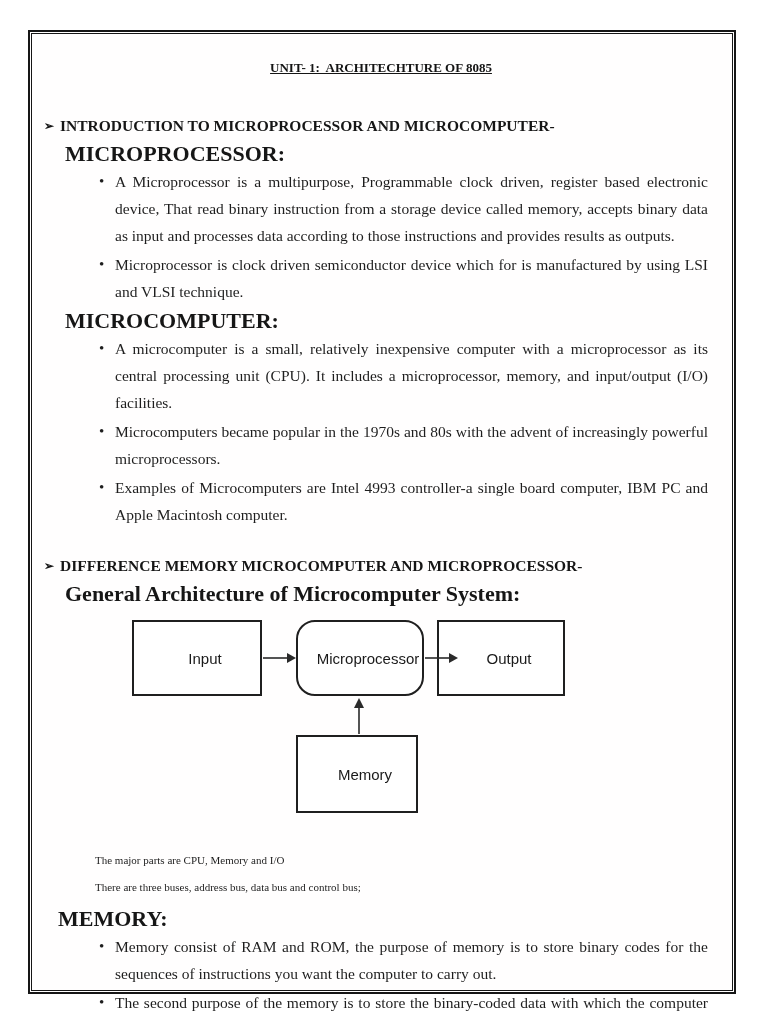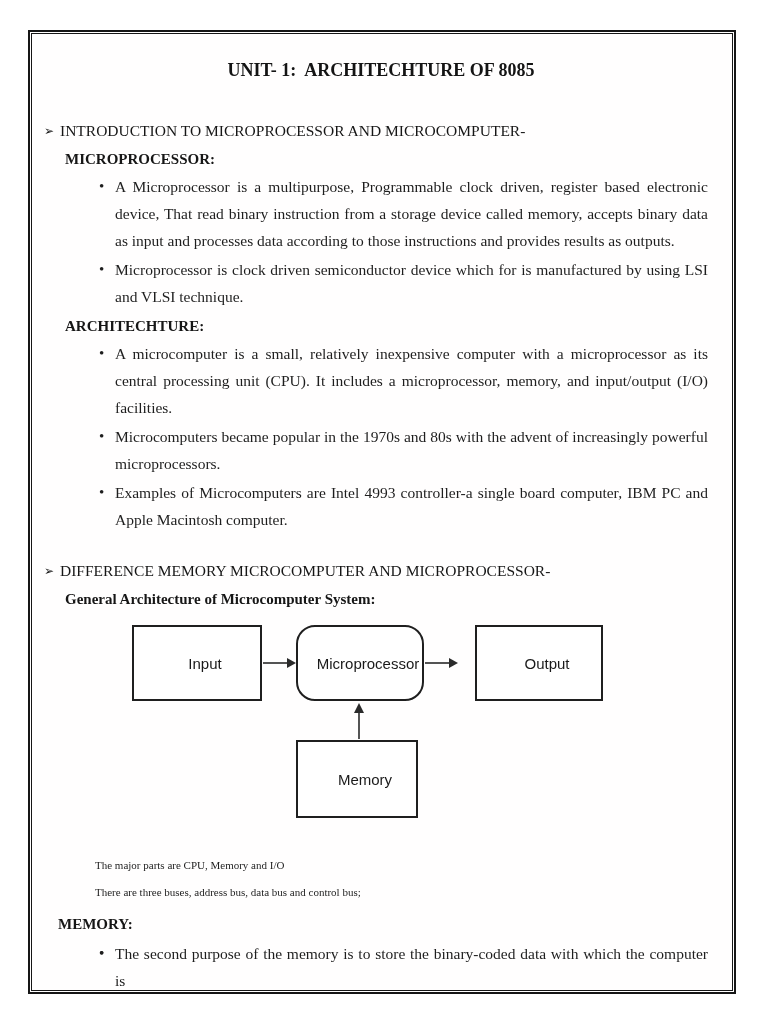--- a/index.html
+++ b/index.html
@@ -21,43 +21,44 @@
   .page-inner {
     position: absolute; inset: 1px;
     border: 1px solid #161616;
   }
   .content {
     padding: 0 24px 0 22px;
   }
   .title {
     margin: 26px 0 0 0;
     text-align: center;
-    font-size: 18px;
+    font-size: 13px;
     font-weight: bold;
+    text-decoration: underline;
     white-space: pre-wrap;
     color: #141414;
   }
   .h-arrow {
     margin-top: 36px;
     margin-left: -10px;
-    font-weight: normal;
+    font-weight: bold;
     font-size: 15.5px;
     line-height: 28px;
     color: #161616;
   }
   .h-arrow.tight { margin-top: 24px; }
   .marker {
     display: inline-block;
     width: 16px;
     font-size: 12px;
     vertical-align: 1px;
   }
   .sub-label {
     font-weight: bold;
-    font-size: 15px;
+    font-size: 22px;
     line-height: 28px;
     margin-left: 11px;
     color: #161616;
   }
   .sub-label.mem { margin-left: 4px; margin-top: 4px; }
   .bullets {
     list-style: none;
     margin: 0; padding: 0;
     font-size: 15.5px;
     line-height: 27px;
@@ -93,21 +94,21 @@
     align-items: center;
     justify-content: center;
     font-family: "Liberation Sans", sans-serif;
     font-size: 15px;
     color: #1a1a1a;
     background: #fff;
     padding-left: 16px;
   }
   .dbox.input  { left: 78px;  top: 0;     width: 130px; height: 76px; }
   .dbox.micro  { left: 242px; top: 0;     width: 128px; height: 76px; border-radius: 19px; }
-  .dbox.output { left: 421px; top: 0;     width: 128px; height: 76px; }
+  .dbox.output { left: 383px; top: 0;     width: 128px; height: 76px; }
   .dbox.memory { left: 242px; top: 115px; width: 122px; height: 78px; }
   .arrows { position: absolute; left: 0; top: 0; }
   b { font-weight: normal; }
 </style>
 </head>
 <body>
 
 <div class="page">
   <div class="page-inner">
     <div class="content">
@@ -124,21 +125,21 @@
         <li>
           <span class="dot">•</span>
           <span>A Microprocessor is a multipurpose, Programmable clock driven, register based electronic device, That read binary instruction from a storage device called memory, accepts binary data as input and processes data according to those instructions and provides results as outputs.</span>
         </li>
         <li>
           <span class="dot">•</span>
           <span>Microprocessor is clock driven semiconductor device which for is manufactured by using LSI and VLSI technique.</span>
         </li>
       </ul>
 
-      <div class="sub-label" style="margin-top:2px">ARCHITECHTURE:</div>
+      <div class="sub-label" style="margin-top:2px">MICROCOMPUTER:</div>
 
       <ul class="bullets">
         <li>
           <span class="dot">•</span><span>A </span><b>microcomputer</b><span> is a small, relatively inexpensive computer with a microprocessor as its central processing unit (CPU). It includes a microprocessor, memory, and input/output (I/O) facilities.</span>
         </li>
         <li>
           <span class="dot">•</span>
           <span>Microcomputers became popular in the 1970s and 80s with the advent of increasingly powerful microprocessors.</span>
         </li>
         <li>
@@ -177,20 +178,21 @@
       </div>
 
       <div class="plain first">The major parts are CPU, Memory and I/O</div>
       <div class="plain">There are three buses, address bus, data bus and control bus;</div>
 
       <div class="sub-label mem">MEMORY:</div>
 
       <ul class="bullets">
         <li>
           <span class="dot">•</span>
+          <span>Memory consist of RAM and ROM, the purpose of memory is to store binary codes for the sequences of instructions you want the computer to carry out.</span>
         </li>
         <li class="force-just">
           <span class="dot">•</span>
           <span>The second purpose of the memory is to store the binary-coded data with which the computer is</span>
         </li>
       </ul>
 
     </div>
   </div>
 </div>

